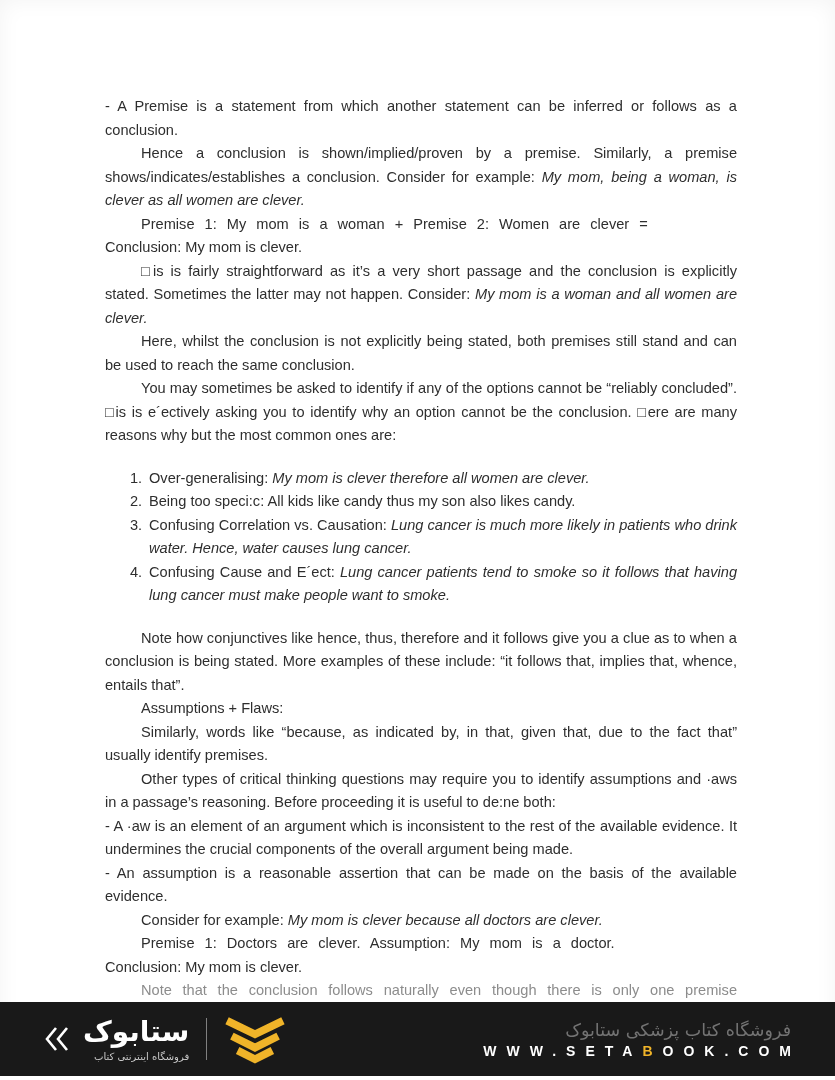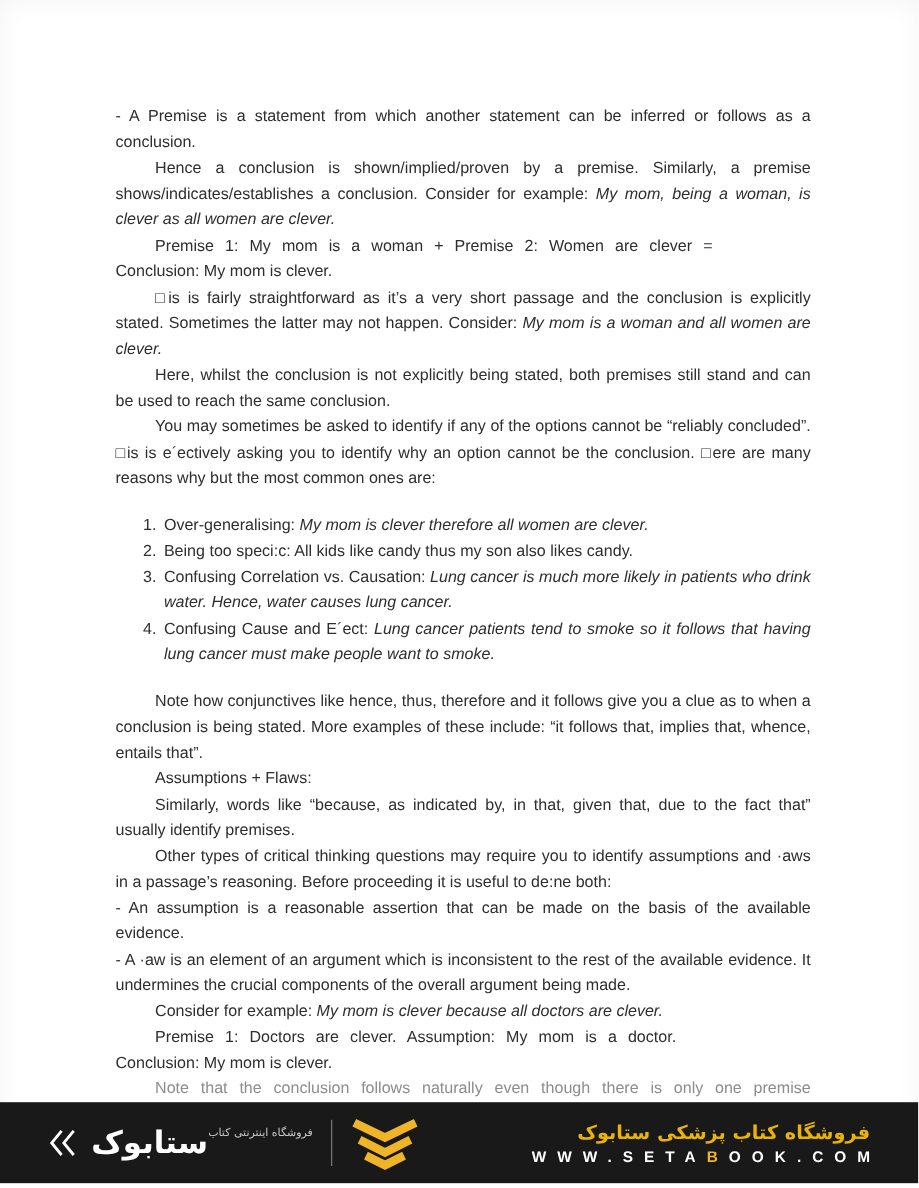--- a/index.html
+++ b/index.html
@@ -25,36 +25,36 @@
   .li-text { flex:1; text-align:justify; }
 
   footer.footer {
     position:absolute; left:0; right:0; bottom:0; height:74px;
     background:var(--footer-bg,#191919);
     display:flex; align-items:center; justify-content:space-between;
     padding:0 44px;
   }
   .logo { display:flex; align-items:center; gap:13px; }
   .chev-svg { display:block; }
-  .wordmark-block { display:flex; flex-direction:row; align-items:flex-start; }
+  .wordmark-block { display:flex; flex-direction:column; align-items:flex-end; }
   .wordmark {
     font-family:"DejaVu Sans",sans-serif; font-weight:bold; font-size:28px;
     color:#ffffff; line-height:1.15; white-space:nowrap;
   }
   .tagline {
     font-family:"DejaVu Sans",sans-serif; font-size:10px; color:#c9c9c9;
     margin-top:2px; white-space:nowrap;
   }
   .divider { width:1px; height:42px; background:rgba(255,255,255,0.45); margin:0 4px; }
   .emblem { display:block; }
   .emblem path { fill:none; stroke:var(--accent,#F0B429); stroke-width:8; }
   .footer-right { display:flex; flex-direction:column; align-items:flex-end; gap:3px; }
   .store-name {
-    font-family:"DejaVu Sans",sans-serif; font-size:17.5px; font-weight:bold;
-    color:#eab308; white-space:nowrap;
+    font-family:"DejaVu Sans",sans-serif; font-size:17.5px; font-weight:normal;
+    color:#737373; white-space:nowrap;
   }
   .site-url {
     font-family:"Liberation Sans","DejaVu Sans",sans-serif; font-size:14px; font-weight:bold;
     letter-spacing:10px; margin-right:-10px; color:#ffffff; white-space:nowrap;
   }
   .site-url .gold { color:var(--accent,#F0B429); }
 </style>
 </head>
 <body>
 
@@ -83,22 +83,22 @@
         </div>
         <div class="li">
           <span class="num">4.</span>
           <span class="li-text"><span>Confusing Cause and E´ect: </span><span class="it">Lung cancer patients tend to smoke so it follows that having lung cancer must make people want to smoke.</span></span>
         </div>
       </div>
       <p class="indent"><span>Note how conjunctives like hence, thus, therefore and it follows give you a clue as to when a conclusion is being stated. More examples of these include: “it follows that, implies that, whence, entails that”.</span></p>
       <p class="indent"><span>Assumptions + Flaws:</span></p>
       <p class="indent"><span>Similarly, words like “because, as indicated by, in that, given that, due to the fact that” usually identify premises.</span></p>
       <p class="indent"><span>Other types of critical thinking questions may require you to identify assumptions and ·aws in a passage’s reasoning. Before proceeding it is useful to de:ne both:</span></p>
+      <p><span>- A ·aw is an element of an argument which is inconsistent to the rest of the available evidence. It undermines the crucial components of the overall argument being made.</span></p>
       <p><span>- An assumption is a reasonable assertion that can be made on the basis of the available evidence.</span></p>
-      <p><span>- A ·aw is an element of an argument which is inconsistent to the rest of the available evidence. It undermines the crucial components of the overall argument being made.</span></p>
       <p class="indent"><span>Consider for example: </span><span class="it">My mom is clever because all doctors are clever.</span></p>
       <p class="indent spread"><span>Premise 1: Doctors are clever. Assumption: My mom is a doctor.</span></p>
       <p><span>Conclusion: My mom is clever.</span></p>
       <p class="indent faded"><span>Note that the conclusion follows naturally even though there is only one premise</span></p>
     </div>
 
   <footer class="footer">
     <div class="logo">
       <svg class="chev-svg" width="26" height="30" viewBox="0 0 26 30">
         <polyline points="12,4 3,15 12,26" fill="none" stroke="#ffffff" stroke-width="2.6"></polyline>

